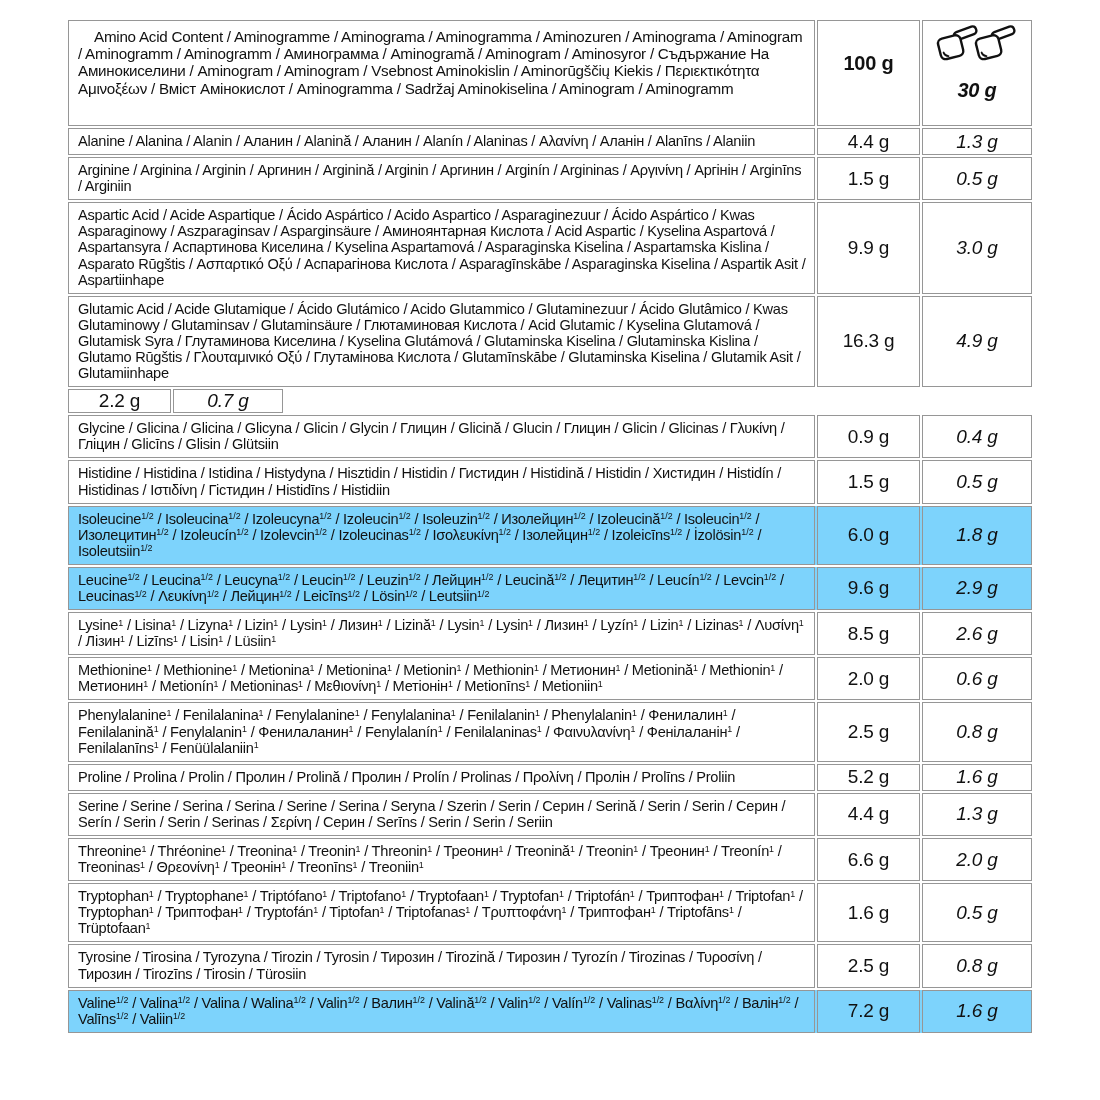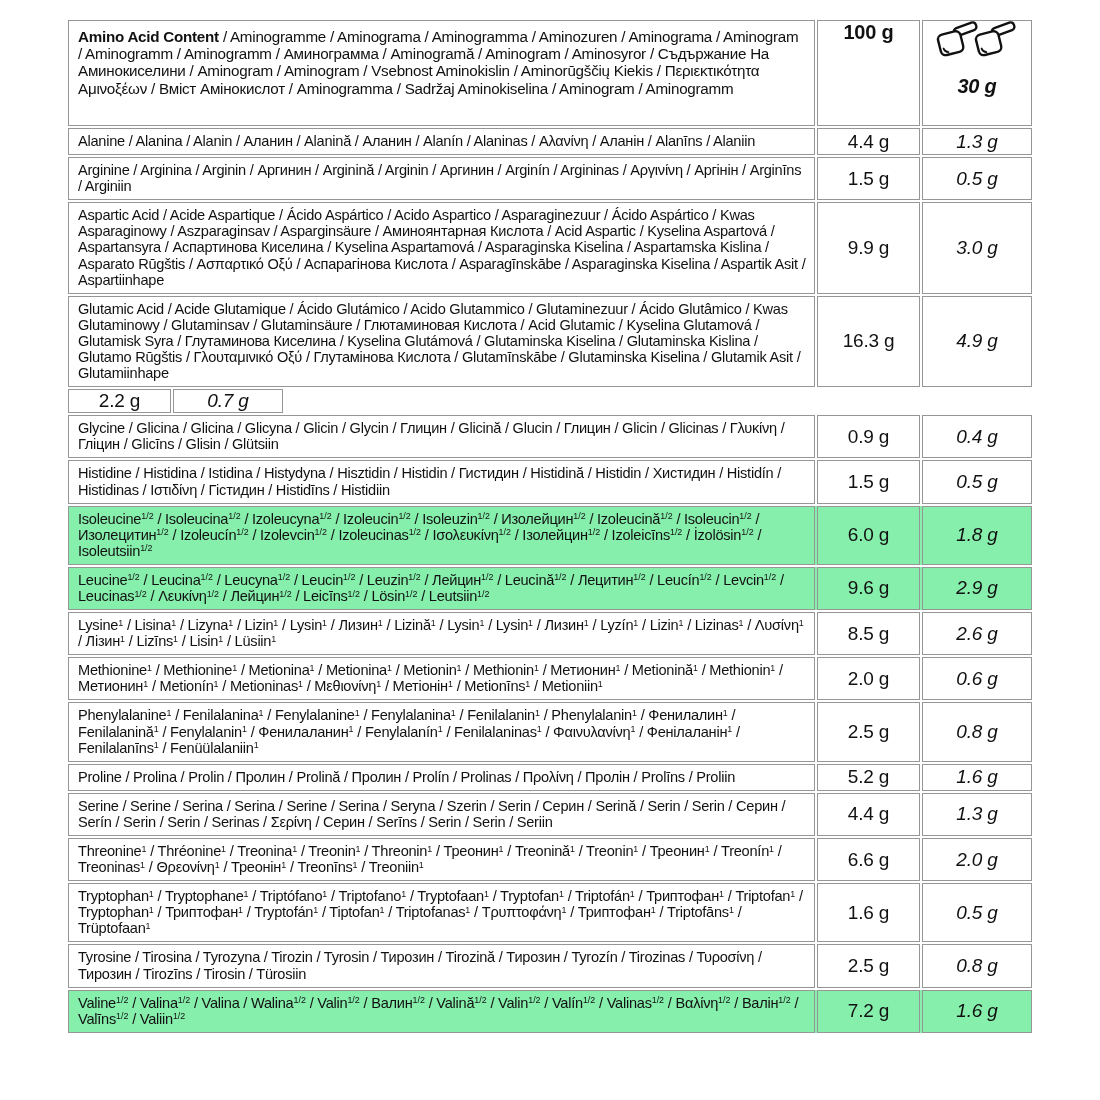--- a/index.html
+++ b/index.html
@@ -8,21 +8,21 @@
     font-family:"Liberation Sans","DejaVu Sans",sans-serif;
     color:#111;position:relative;overflow:hidden;
   }
   .amino-table{
     position:absolute;left:68px;top:20px;width:964px;
     display:flex;flex-direction:column;row-gap:2px;
   }
   .row{
     display:flex;column-gap:2px;align-items:stretch;
   }
-  .row.hl{background:#86efac;}
+  .row.hl{background:#7dd3fc;}
   .cell{
     border:1px solid #969696;background:transparent;box-sizing:border-box;
   }
   .row:not(.hl) .cell{background:#ffffff;}
   .name-cell{
     width:747px;flex:0 0 747px;
     padding:4px 8px 5px 9px;
     font-size:14.6px;line-height:16.1px;letter-spacing:-0.25px;
     display:flex;flex-direction:column;justify-content:center;
   }
@@ -30,23 +30,23 @@
     flex:1 1 0;display:flex;align-items:center;justify-content:center;
     font-size:19px;letter-spacing:-0.2px;
   }
   .col-100{width:103px;flex:0 0 103px;}
   .col-30{width:110px;flex:0 0 110px;font-style:italic;}
   .header-row .cell{min-height:106px;}
   .header-name{
     font-size:15.2px;line-height:17.2px;justify-content:flex-start;
     padding-top:7px;
   }
-  .header-name b{font-weight:bold;}
+  .header-name b{font-weight:normal;margin-left:16px;}
   .header-val{
-    flex-direction:column;justify-content:flex-start;
+    flex-direction:column;justify-content:center;
     padding-bottom:20px;font-weight:bold;font-size:20px;
   }
   .scoops{display:flex;margin-bottom:12px;}
   .scoops svg{display:block;}
   .scoops svg + svg{margin-left:-6px;}
   sup{
     font-size:61%;line-height:0;vertical-align:baseline;
     position:relative;top:-0.5em;letter-spacing:0;
   }
 </style>

